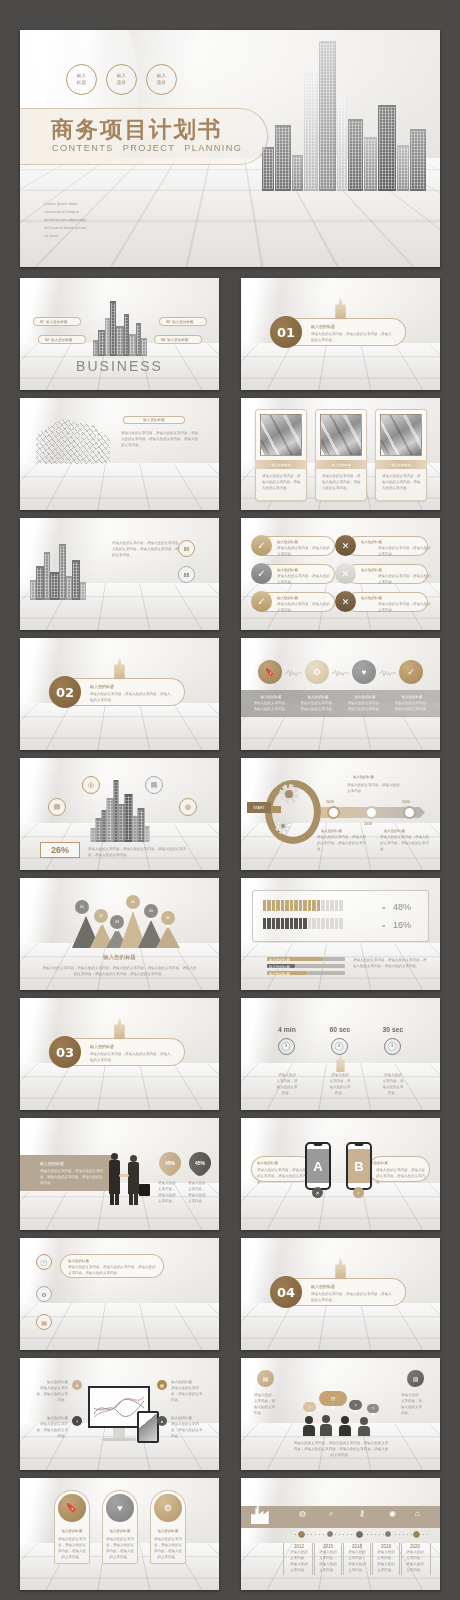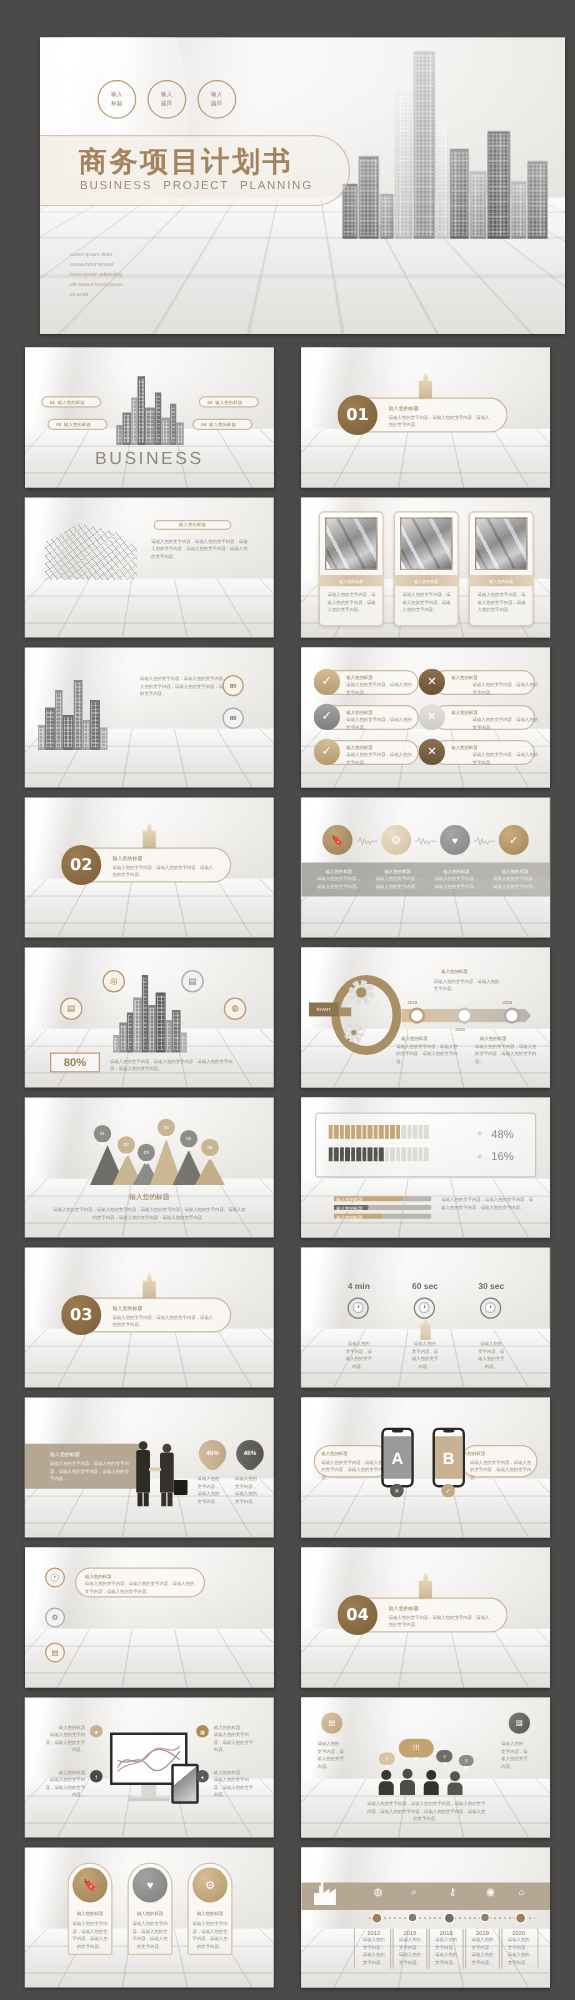--- a/index.html
+++ b/index.html
@@ -47,21 +47,21 @@
     content:""; position:absolute; left:-60%; right:-60%; top:0; bottom:0;
     background:
       repeating-linear-gradient(90deg, rgba(150,148,145,.30) 0 1px, transparent 1px 34px),
       repeating-linear-gradient(0deg, rgba(150,148,145,.22) 0 1px, transparent 1px 16px);
     transform:perspective(60px) rotateX(34deg);
     transform-origin:top center;
     opacity:.85;
   }
 
   
-  #cover{ left:32px; top:30px; width:420px; height:237px; }
+  #cover{ left:20px; top:30px; width:420px; height:237px; }
   #cover .cov-floor{ height:46%; }
   .cov-tags{ position:absolute; left:46px; top:34px; display:flex; gap:9px; }
   .cov-tag{
     width:31px; height:31px; border-radius:50%;
     border:1px solid #b79a72; color:#8e7a5c;
     display:flex; flex-direction:column; align-items:center; justify-content:center;
     font-size:4.4px; line-height:1.45; letter-spacing:.3px; text-align:center;
   }
   .cov-band{
     position:absolute; left:0; top:78px; width:248px; height:57px;
@@ -226,21 +226,21 @@
 题目</span>
         </div>
     <div class="cov-tag">
           <span style="white-space:pre-line">输入
 题目</span>
         </div>
   </div>
 
   <div class="cov-band"></div>
   <div class="cov-title">商务项目计划书</div>
-  <div class="cov-sub">BUSINESS   PROJECT   PLANNING</div>
+  <div class="cov-sub">CONTENTS   PROJECT   PLANNING</div>
   <div class="cov-body" style="white-space:pre-line">Lorem ipsum dolor
 consectetur tempor
 lorem ipsum adipiscing
 elit laoreet lorem ipsum
 sit amet</div>
 </div>
 
 <div class="slide t" id="s-contents" style="left:20px;top:278px;">
   <div class="bg"></div>
   <div class="swoosh"></div>
@@ -448,21 +448,21 @@
     <i style="width:8px;height:48px;background:#5f5f5f;"></i>
     <i style="width:5px;height:26px;background:#9d9d9d;"></i>
     <i style="width:7px;height:34px;background:#7a7a7a;"></i>
     <i style="width:5px;height:16px;background:#b0b0b0;"></i>
   </div>
   <div class="circ" style="left:28px;top:40px;width:18px;height:18px;border:1px solid #b79a72;background:#f6f2ea;color:#9c8159;font-size:7px;">▤</div>
   <div class="circ" style="left:62px;top:18px;width:18px;height:18px;border:1px solid #b79a72;background:#f6f2ea;color:#9c8159;font-size:7px;">◎</div>
   <div class="circ" style="right:56px;top:18px;width:18px;height:18px;border:1px solid #a9a9a9;background:#f2f2f2;color:#7d7d7d;font-size:7px;">▤</div>
   <div class="circ" style="right:22px;top:40px;width:18px;height:18px;border:1px solid #b79a72;background:#f6f2ea;color:#9c8159;font-size:7px;">◍</div>
   <div style="position:absolute;left:20px;bottom:12px;width:40px;height:16px;border:1px solid #b79a72;display:flex;align-items:center;justify-content:center;background:rgba(255,255,255,.6);">
-    <span style="font-size:9px;color:#9c8159;font-weight:700;">80%</span>
+    <span style="font-size:9px;color:#9c8159;font-weight:700;">26%</span>
   </div>
   <div class="tt" style="left:68px;bottom:12px;width:104px;">请输入您的文字内容，请输入您的文字内容，请输入您的文字内容，请输入您的文字内容。</div>
 </div>
 
 <div class="slide t" id="s-road" style="left:241px;top:758px;">
   <div class="bg"></div>
   <div class="swoosh"></div>
   <div class="floor"></div>
 
   <div style="position:absolute;left:24px;top:22px;width:56px;height:64px;border:7px solid #a98f65;border-radius:50%;border-left-color:#a98f65;"></div>

